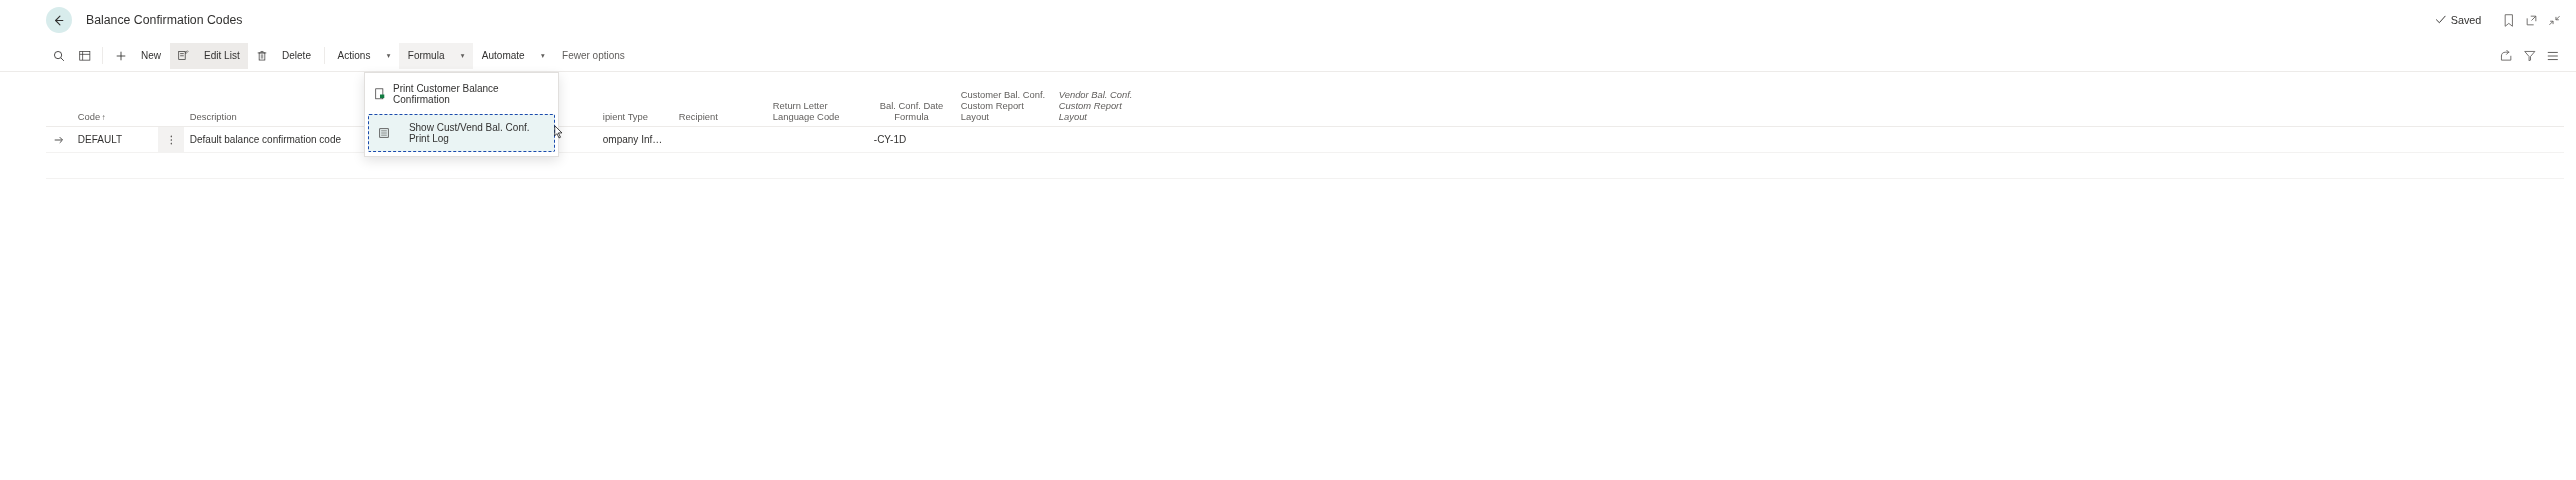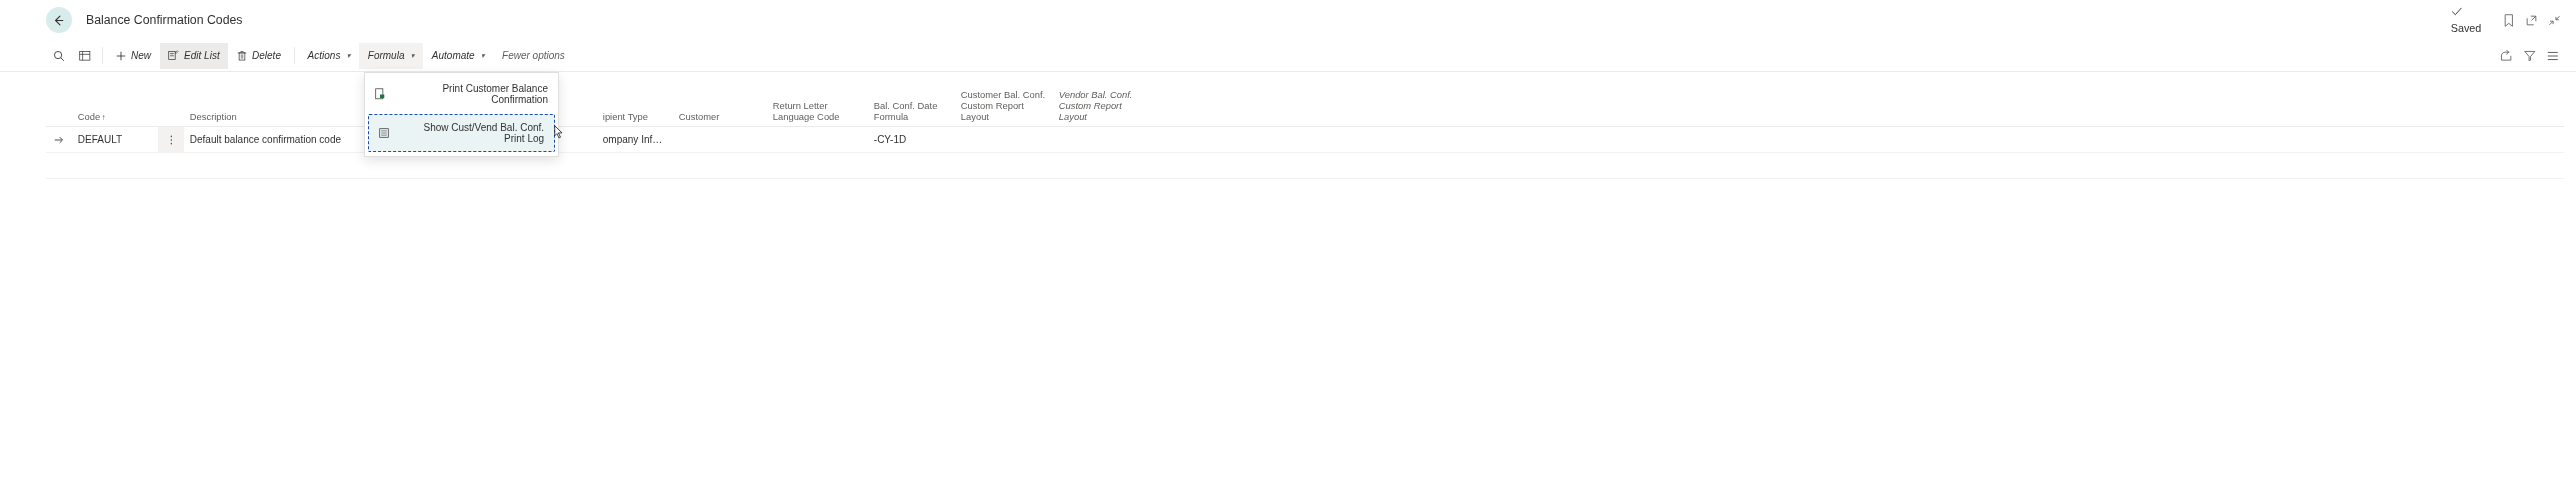--- a/index.html
+++ b/index.html
@@ -35,47 +35,45 @@
     flex: 0 0 auto;
   }
   .header-spacer { flex: 1; }
   .saved-indicator {
     display: flex;
     align-items: flex-start;
     gap: 4.3px;
     margin-right: 14.4px;
     color: #323130;
     font-size: 10.8px;
-    flex-direction: column;
   }
   .header-icon {
     width: 20px;
     height: 20px;
     display: flex;
     align-items: center;
     justify-content: center;
     cursor: pointer;
     margin-left: 2.9px;
   }
   .toolbar {
     display: flex;
     align-items: center;
     padding: 0 11.6px 0 46px;
     height: 32px;
     border-bottom: 0.7px solid #edebe9;
   }
   .toolbar-btn {
     display: flex;
     align-items: center;
-    gap: 5px;
+    gap: 15px;
     padding: 0 8.7px;
     height: 26px;
     cursor: pointer;
     font-size: 10px;
-    font-style: italic;
   }
   .toolbar-btn.icon-only { padding: 0 7.2px; }
   .toolbar-btn.active-drop { background: #f3f2f1; }
   .toolbar-btn.edit-active { background: #edebe9; }
   .toolbar-sep {
     width: 0.7px;
     height: 17.3px;
     background: #edebe9;
     margin: 0 4.3px;
   }
@@ -85,21 +83,20 @@
   .dropdown {
     position: absolute;
     top: 72px;
     left: 364px;
     width: 195px;
     background: #fff;
     box-shadow: 0 4.3px 11.6px rgba(0,0,0,0.12);
     border: 0.7px solid #e1dfdd;
     padding: 2.9px 0;
     z-index: 10;
-    text-align: right;
   }
   .dropdown-item {
     display: flex;
     align-items: center;
     gap: 7.2px;
     padding: 7.2px 10px;
     font-size: 10px;
     cursor: pointer;
   }
   .dropdown-item.highlight {
@@ -333,23 +330,23 @@
 <div class="grid-wrap">
   <div class="grid-header">
     <div class="col col-select"></div>
     <div class="col col-code">
       <span>Code</span><span class="sort-arrow">↑</span>
     </div>
     <div class="col col-desc">Description</div>
     <div class="col col-inf1"></div>
     <div class="col col-inf2"></div>
     <div class="col col-rtype" style="white-space:normal;">ipient Type</div>
-    <div class="col col-recip">Customer</div>
+    <div class="col col-recip">Recipient</div>
     <div class="col col-lang" style="white-space:normal;">Return Letter Language Code</div>
-    <div class="col col-date" style="white-space:normal;">Bal. Conf. Date Formula</div>
+    <div class="col col-date" style="white-space:normal;text-align:center;">Bal. Conf. Date Formula</div>
     <div class="col col-cust" style="white-space:normal;">Customer Bal. Conf. Custom Report Layout</div>
     <div class="col col-vend" style="white-space:normal;">Vendor Bal. Conf. Custom Report Layout</div>
   </div>
 
   <div class="grid-row">
     <div class="row-arrow">
       <svg width="10" height="10" viewBox="0 0 14 14">
           <line x1="1" y1="7" x2="11" y2="7" stroke="#323130" stroke-width="1.2"></line>
           <path d="M8 3 L12 7 L8 11" stroke="#323130" stroke-width="1.2" fill="none"></path>
         </svg>

